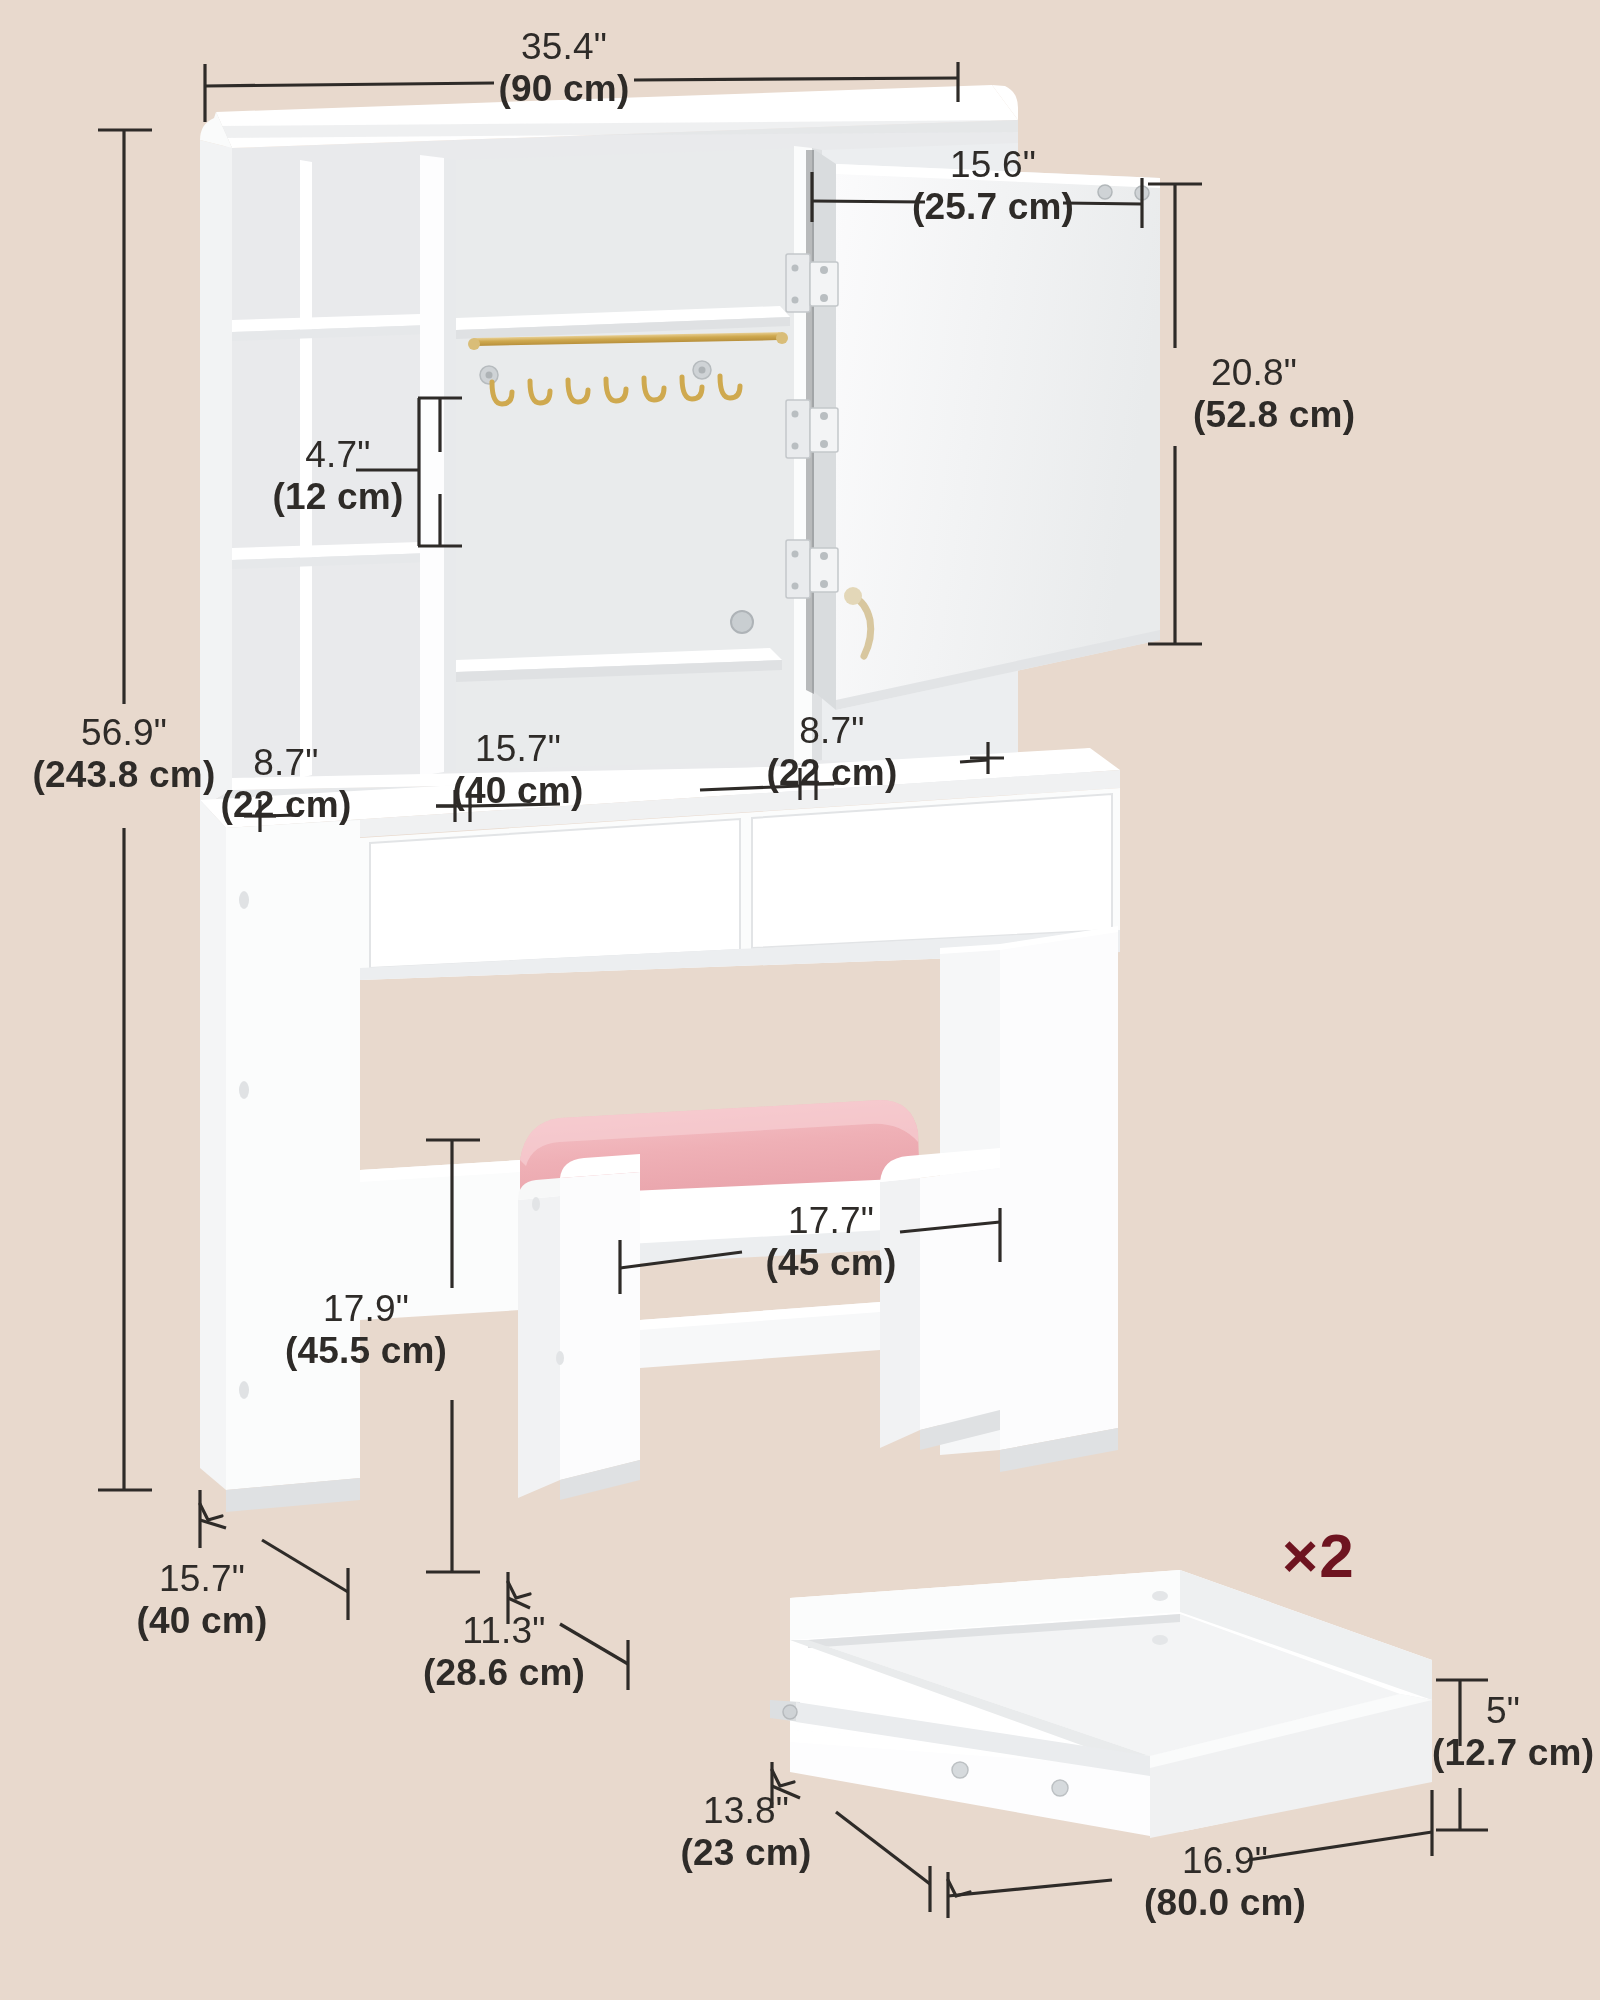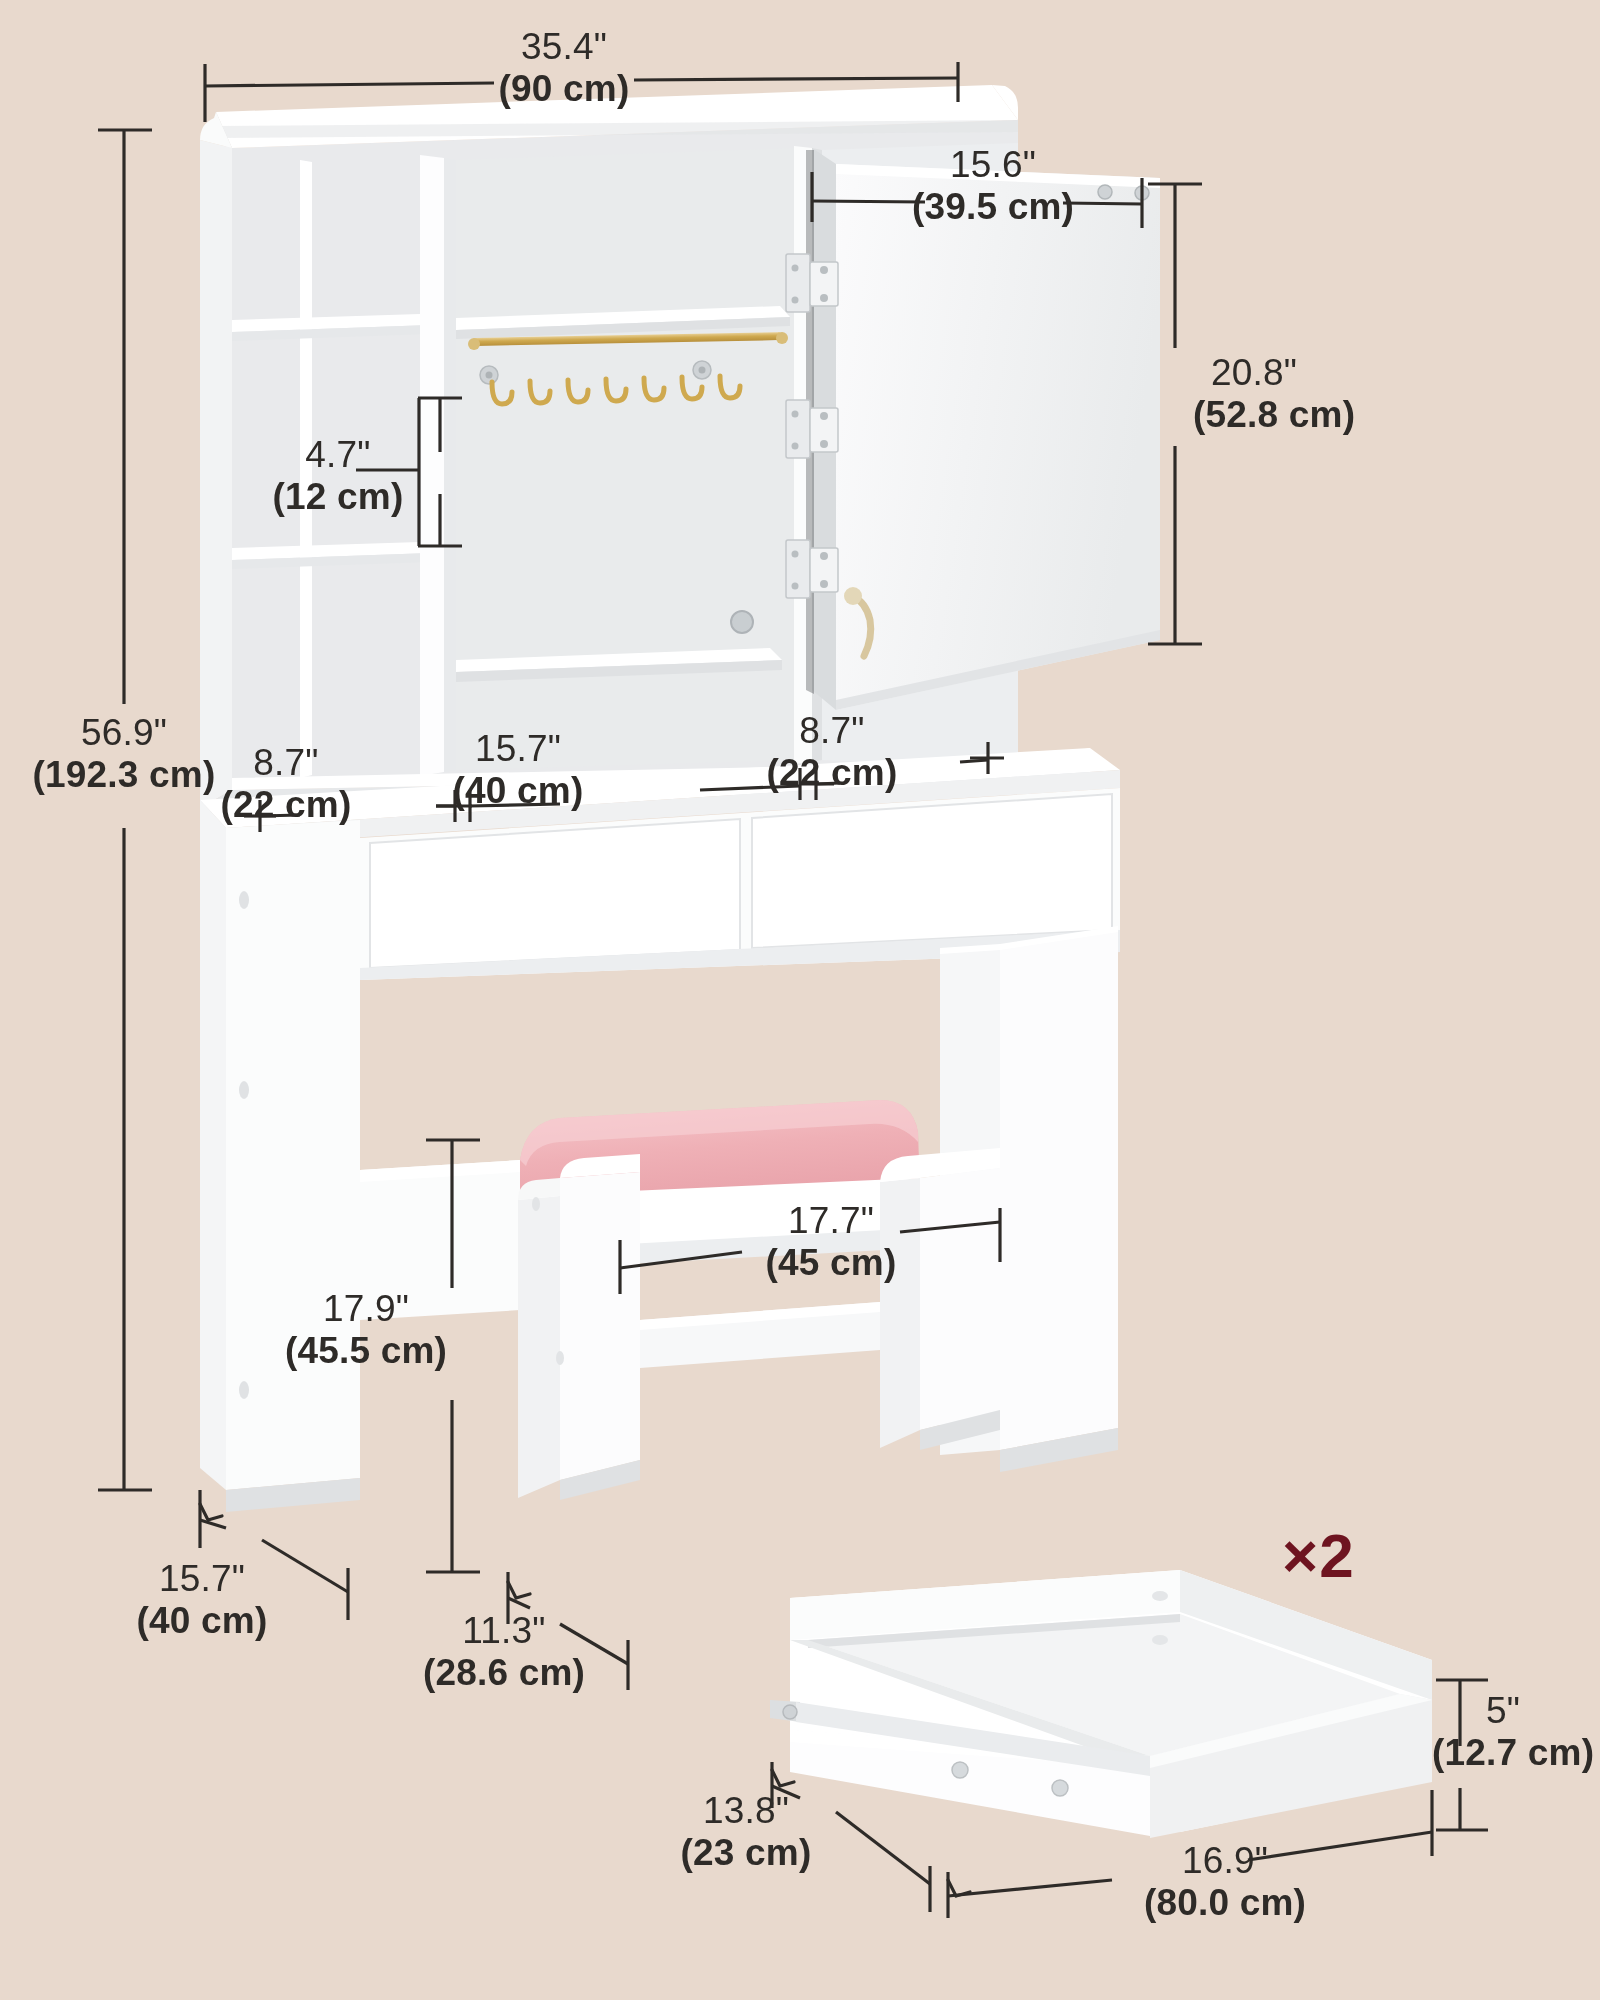--- a/index.html
+++ b/index.html
@@ -349,31 +349,31 @@
     </g>
   </svg>
 
   <div class="dim-label" style="left:494px; top:26px; width:140px;">
     <span>35.4"</span>
     <span class="l2">(90 cm)</span>
   </div>
 
   <div class="dim-label" style="left:903px; top:144px; width:180px;">
     <span>15.6"</span>
-    <span class="l2">(39.5 cm)</span>
+    <span class="l2">(25.7 cm)</span>
   </div>
 
   <div class="dim-label" style="left:1193px; top:352px; width:210px; text-align:left;">
     <span style="margin-left:18px">20.8"</span>
     <span class="l2">(52.8 cm)</span>
   </div>
 
   <div class="dim-label" style="left:0px; top:712px; width:248px;">
     <span>56.9"</span>
-    <span class="l2">(192.3 cm)</span>
+    <span class="l2">(243.8 cm)</span>
   </div>
 
   <div class="dim-label" style="left:248px; top:434px; width:180px;">
     <span>4.7"</span>
     <span class="l2">(12 cm)</span>
   </div>
 
   <div class="dim-label" style="left:196px; top:742px; width:180px;">
     <span>8.7"</span>
     <span class="l2">(22 cm)</span>

